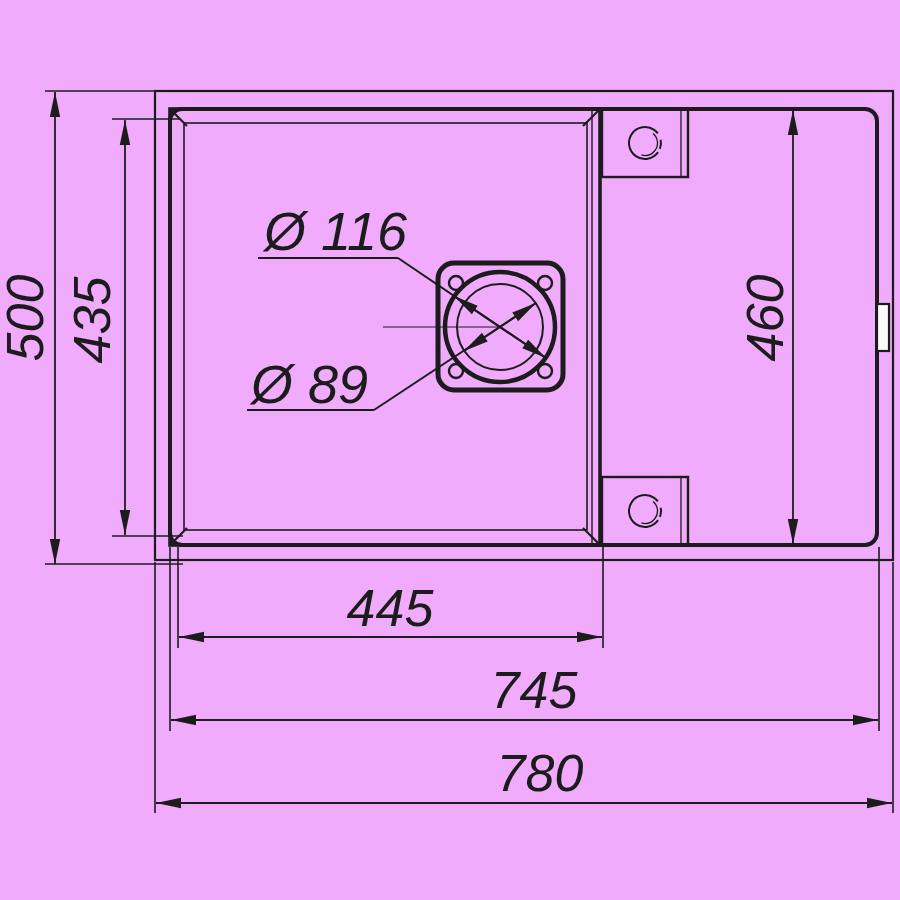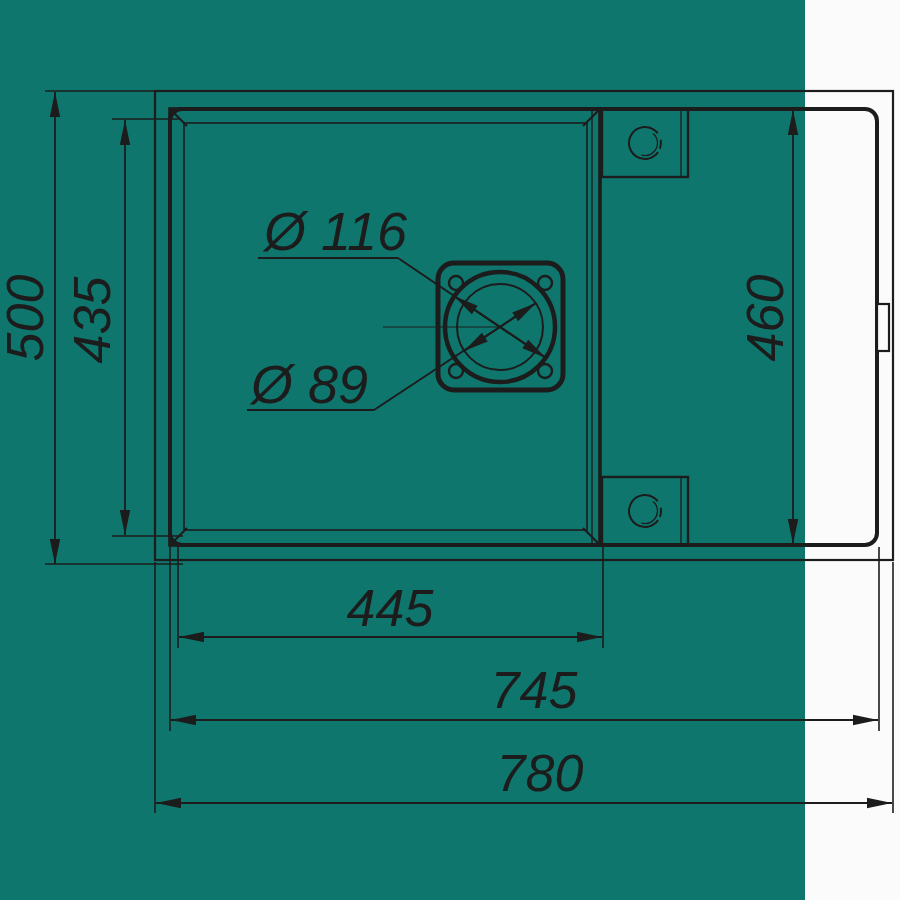--- a/index.html
+++ b/index.html
@@ -5,23 +5,23 @@
   html, body {
     margin: 0;
     padding: 0;
     width: 900px;
     height: 900px;
     background: #fbfbfb;
     font-family: "Liberation Sans", sans-serif;
   }
   #stage {
     position: relative;
-    width: 805px;
+    width: 900px;
     height: 900px;
-    background: #0f766e;
+    background: #f0abfc;
   }
   svg { display: block; }
   .dim-text {
     font-family: "Liberation Sans", sans-serif;
     font-style: italic;
     font-size: 52px;
     fill: #1c1c1c;
   }
   .dia-text {
     font-family: "Liberation Sans", sans-serif;

